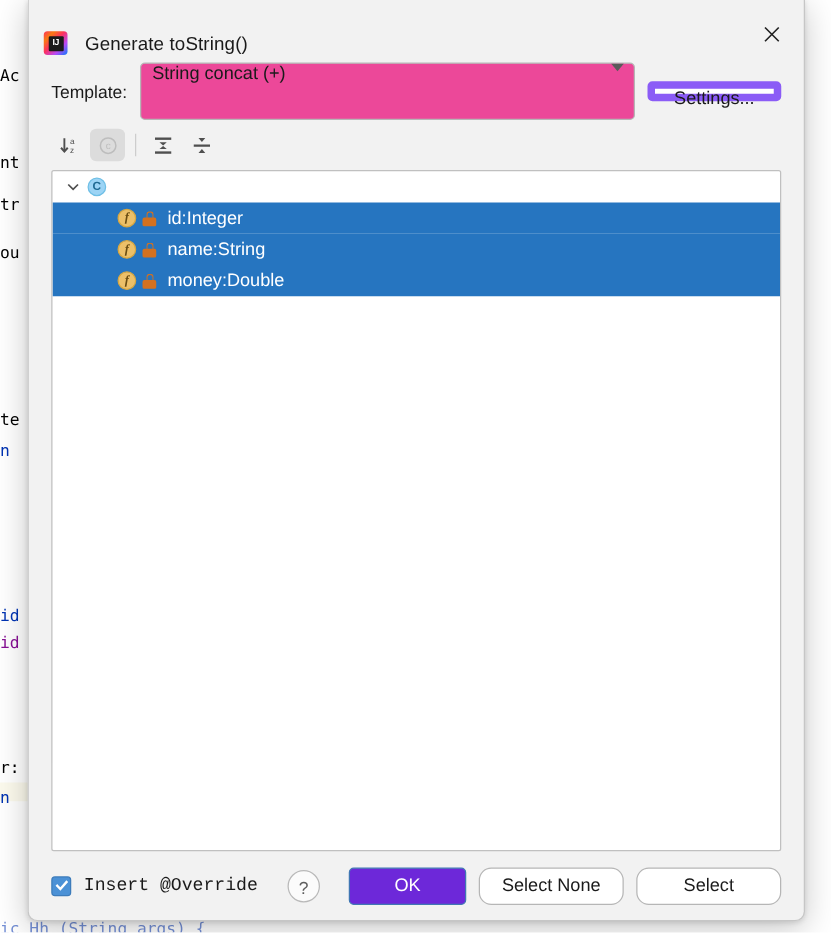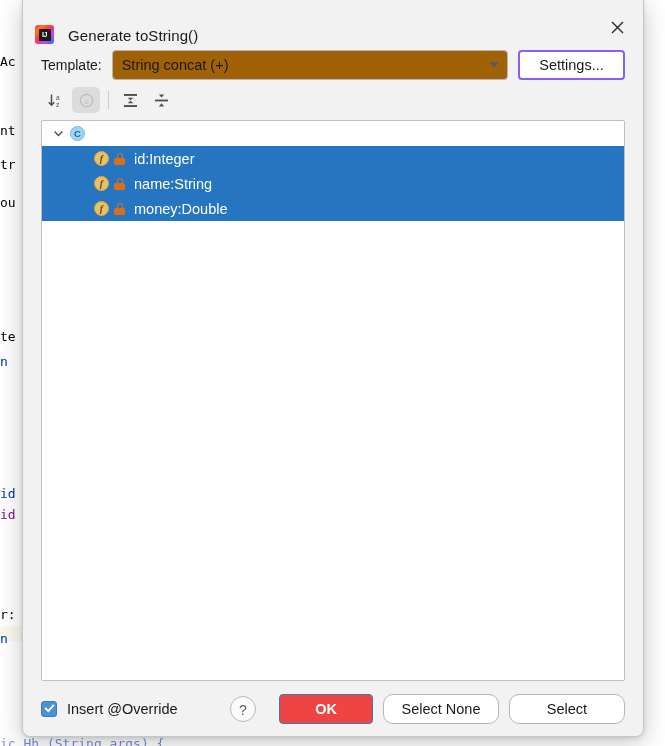--- a/index.html
+++ b/index.html
@@ -119,26 +119,25 @@
     box-sizing: border-box;
   }
   #template-label {
     font-size: 14px;
     color: #1a1a1a;
     margin-right: 10px;
     white-space: nowrap;
   }
   #template-combo {
     flex: 1 1 auto;
-    height: 30px;
-    background: #a16207;
+    height: 46px;
+    background: #ec4899;
     border: 1px solid #b6b6b6;
     border-radius: 4px;
     display: flex;
-    align-items: center;
     padding: 0 8px 0 9px;
     box-sizing: border-box;
     position: relative;
   }
   #template-combo-value {
     font-size: 14.5px;
     color: #1a1a1a;
     flex: 1 1 auto;
     white-space: nowrap;
     overflow: hidden;
@@ -147,24 +146,24 @@
     width: 0; height: 0;
     border-left: 5.5px solid transparent;
     border-right: 5.5px solid transparent;
     border-top: 6px solid #5a5a5a;
     margin-left: 6px;
     flex: 0 0 auto;
   }
   #settings-button {
     flex: 0 0 auto;
     margin-left: 10px;
-    height: 30px;
+    height: 16px;
     min-width: 107px;
     background: #ffffff;
-    border: 2px solid #8b5cf6;
+    border: 6px solid #8b5cf6;
     border-radius: 4px;
     font-size: 14.5px;
     color: #1a1a1a;
     font-family: "Liberation Sans", sans-serif;
     cursor: default;
     padding: 0 10px;
   }
 
   
   #tree-toolbar {
@@ -312,20 +311,21 @@
     box-sizing: border-box;
     display: flex;
     align-items: center;
     justify-content: center;
   }
   #override-label {
     margin-left: 10px;
     font-size: 14.5px;
     color: #1a1a1a;
     white-space: nowrap;
+    font-family: Liberation Mono, monospace;
   }
   #bottom-spacer { flex: 1 1 auto; }
   #help-button {
     width: 26px;
     height: 26px;
     flex: 0 0 26px;
     border-radius: 50%;
     border: 1px solid #b9b9b9;
     background: #fbfbfb;
     color: #5d5d5d;
@@ -344,25 +344,25 @@
     background: #ffffff;
     font-size: 14.5px;
     color: #1a1a1a;
     font-family: "Liberation Sans", sans-serif;
     cursor: default;
     padding: 0 14px;
     margin-left: 10px;
     white-space: nowrap;
   }
   .dlg-btn.default {
-    background: #ef4444;
+    background: #6d28d9;
     border-color: #4077b4;
     color: #ffffff;
     min-width: 94px;
-    font-weight: bold;
+    font-weight: normal;
   }
   .dlg-btn.wide { min-width: 116px; border-radius: 10px; }
 </style>
 </head>
 <body>
 
 <div id="editor-backdrop">
   <div class="hl-line" style="top:626px;width:22px;"></div>
   <div class="code-line ident" style="top:55px;">Ac</div>
   <div class="code-line ident" style="top:124px;">nt</div>

